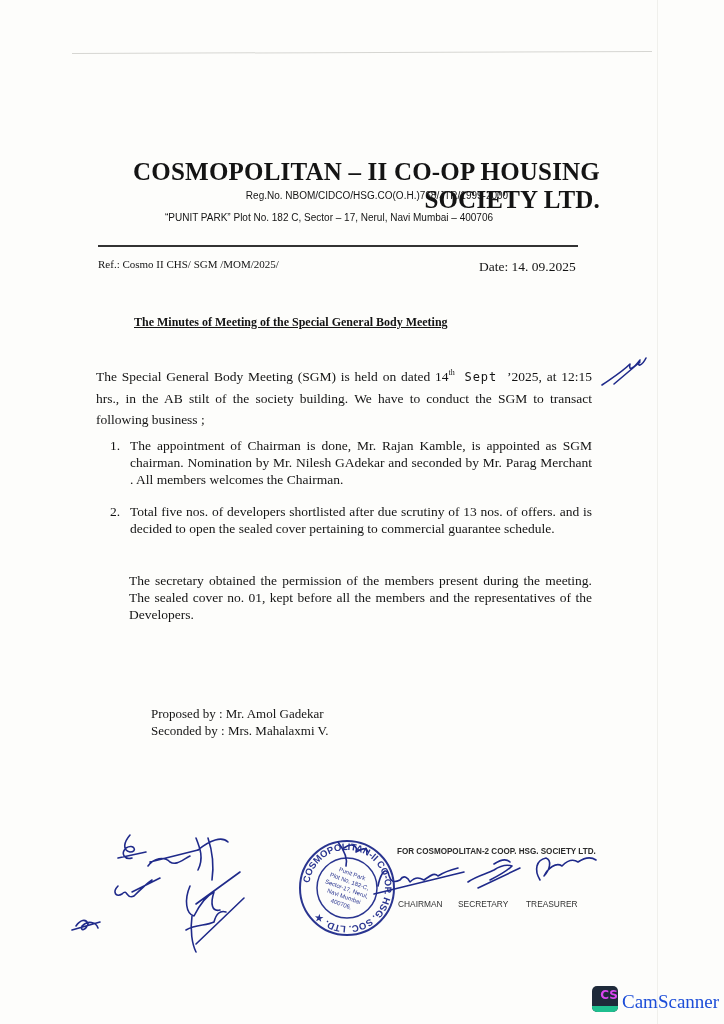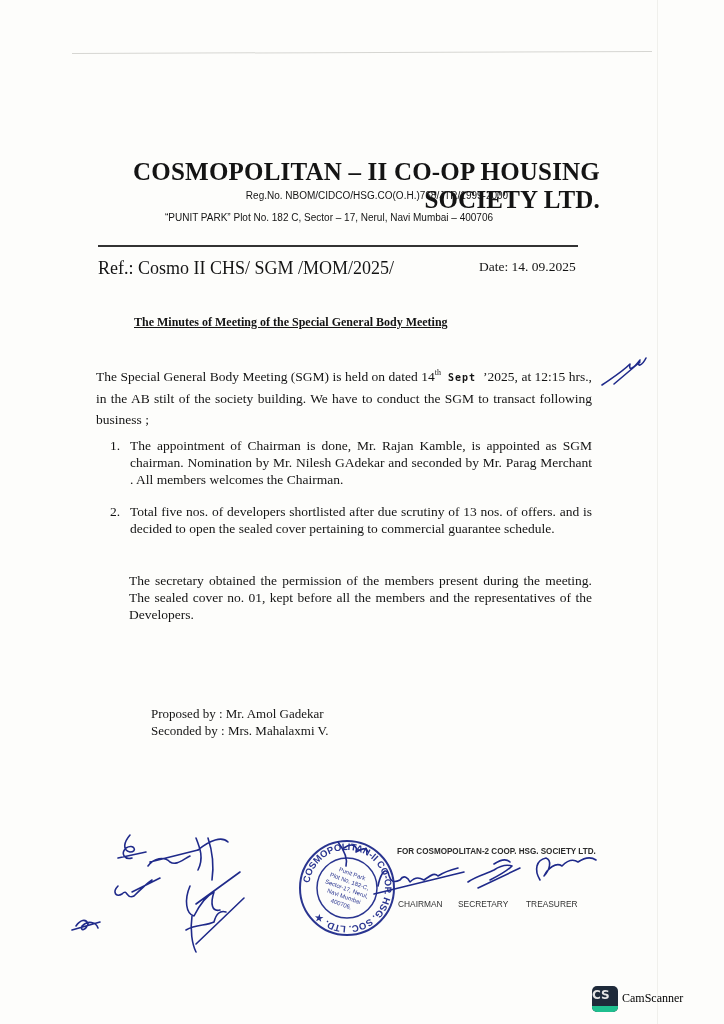--- a/index.html
+++ b/index.html
@@ -9,28 +9,28 @@
   }
   .page { position: absolute; left: 0; top: 0; width: 724px; height: 1024px; background: #fdfdfb; }
   .faint-rule { position: absolute; left: 72px; top: 52px; width: 580px; height: 1px; background: #d6d6d2; transform: rotate(-0.2deg); }
   .faint-edge { position: absolute; left: 657px; top: 0; width: 1px; height: 1024px; background: #f0f0ec; }
 
   .society-name { position: absolute; left: 0; width: 600px; top: 158px; text-align: right; font-weight: bold; font-size: 25px; letter-spacing: 0.2px; padding-left: 35px; box-sizing: border-box; }
   .reg { position: absolute; left: 0; width: 724px; top: 190px; text-align: center; font-family: "Liberation Sans", "DejaVu Sans", sans-serif; font-size: 10px; padding-left: 30px; box-sizing: border-box; }
   .addr { position: absolute; left: 0; width: 628px; top: 212px; text-align: center; font-family: "Liberation Sans", "DejaVu Sans", sans-serif; font-size: 10px; padding-left: 30px; box-sizing: border-box; }
   .head-rule { position: absolute; left: 98px; top: 245px; width: 480px; height: 1.5px; background: #333; }
 
-  .ref { position: absolute; left: 98px; top: 258px; font-size: 18px; }
+  .ref { position: absolute; left: 98px; top: 258px; font-size: 11px; }
   .date { position: absolute; left: 479px; top: 259px; font-size: 13.5px; }
 
   .title { position: absolute; left: 134px; top: 315px; font-size: 12px; font-weight: bold; text-decoration: underline; }
 
   .para { position: absolute; font-size: 13.5px; line-height: 21px; text-align: justify; }
   .p-intro { left: 96px; top: 362px; width: 496px; }
-  .p-intro .handwritten { font-family: "DejaVu Sans Mono", monospace; font-weight: bold; font-size: 10px; letter-spacing: 1px; }
+  .p-intro .handwritten { font-family: "DejaVu Sans Mono", monospace; font-weight: normal; font-size: 12px; letter-spacing: 1px; }
   .p-intro sup { font-size: 8px; }
 
   .list-item { position: absolute; left: 110px; width: 482px; font-size: 13.5px; line-height: 17px; text-align: justify; }
   .list-item .num { position: absolute; left: 0; top: 0; width: 18px; }
   .list-item .body { margin-left: 20px; display: block; }
   .li-1 { top: 437px; }
   .li-2 { top: 503px; }
 
   .sub-para { position: absolute; left: 129px; width: 463px; font-size: 13.5px; line-height: 17px; text-align: justify; }
   .sp-1 { top: 572px; }
@@ -43,23 +43,23 @@
   .stamp { position: absolute; left: 297px; top: 838px; width: 100px; height: 100px; }
   .firm-label { position: absolute; left: 397px; top: 846px; font-family: "Liberation Sans", "DejaVu Sans", sans-serif; font-size: 9px; color: #2b2b2b; transform: scaleX(0.9); transform-origin: left; font-weight: bold; }
   .sig-role { position: absolute; top: 898px; font-family: "Liberation Sans", "DejaVu Sans", sans-serif; font-size: 9.5px; color: #333; transform: scaleX(0.88); transform-origin: left; }
   .role-chairman { left: 398px; }
   .role-secretary { left: 458px; }
   .role-treasurer { left: 526px; }
 
   .sigs { position: absolute; left: 0; top: 0; width: 724px; height: 1024px; pointer-events: none; }
 
   .cs-badge { position: absolute; left: 592px; top: 986px; width: 26px; height: 26px; border-radius: 5px; background: #1e2a3a; overflow: hidden; }
-  .cs-badge .cs-text { position: absolute; left: 0; top: 2px; width: 26px; text-align: left; color: #e5e5e5; font-family: "DejaVu Sans", sans-serif; font-weight: bold; font-size: 12px; }
+  .cs-badge .cs-text { position: absolute; left: 0; top: 2px; width: 26px; text-align: right; color: #d946ef; font-family: "DejaVu Sans", sans-serif; font-weight: bold; font-size: 12px; }
   .cs-badge .cs-bar { position: absolute; left: 0; bottom: 0; width: 26px; height: 6px; background: #1fbf8f; }
-  .cs-name { position: absolute; left: 622px; top: 991px; font-family: "Liberation Serif", serif; font-size: 12px; color: #000000; }
+  .cs-name { position: absolute; left: 622px; top: 991px; font-family: "Liberation Serif", serif; font-size: 19px; color: #1d4ed8; }
 </style>
 </head>
 <body>
 
 <div class="page">
   <div class="faint-rule"></div>
   <div class="faint-edge"></div>
 
   <div class="society-name">COSMOPOLITAN – II CO-OP HOUSING SOCIETY LTD.</div>
   <div class="reg">Reg.No. NBOM/CIDCO/HSG.CO(O.H.)768/JTR/1999-2000</div>

